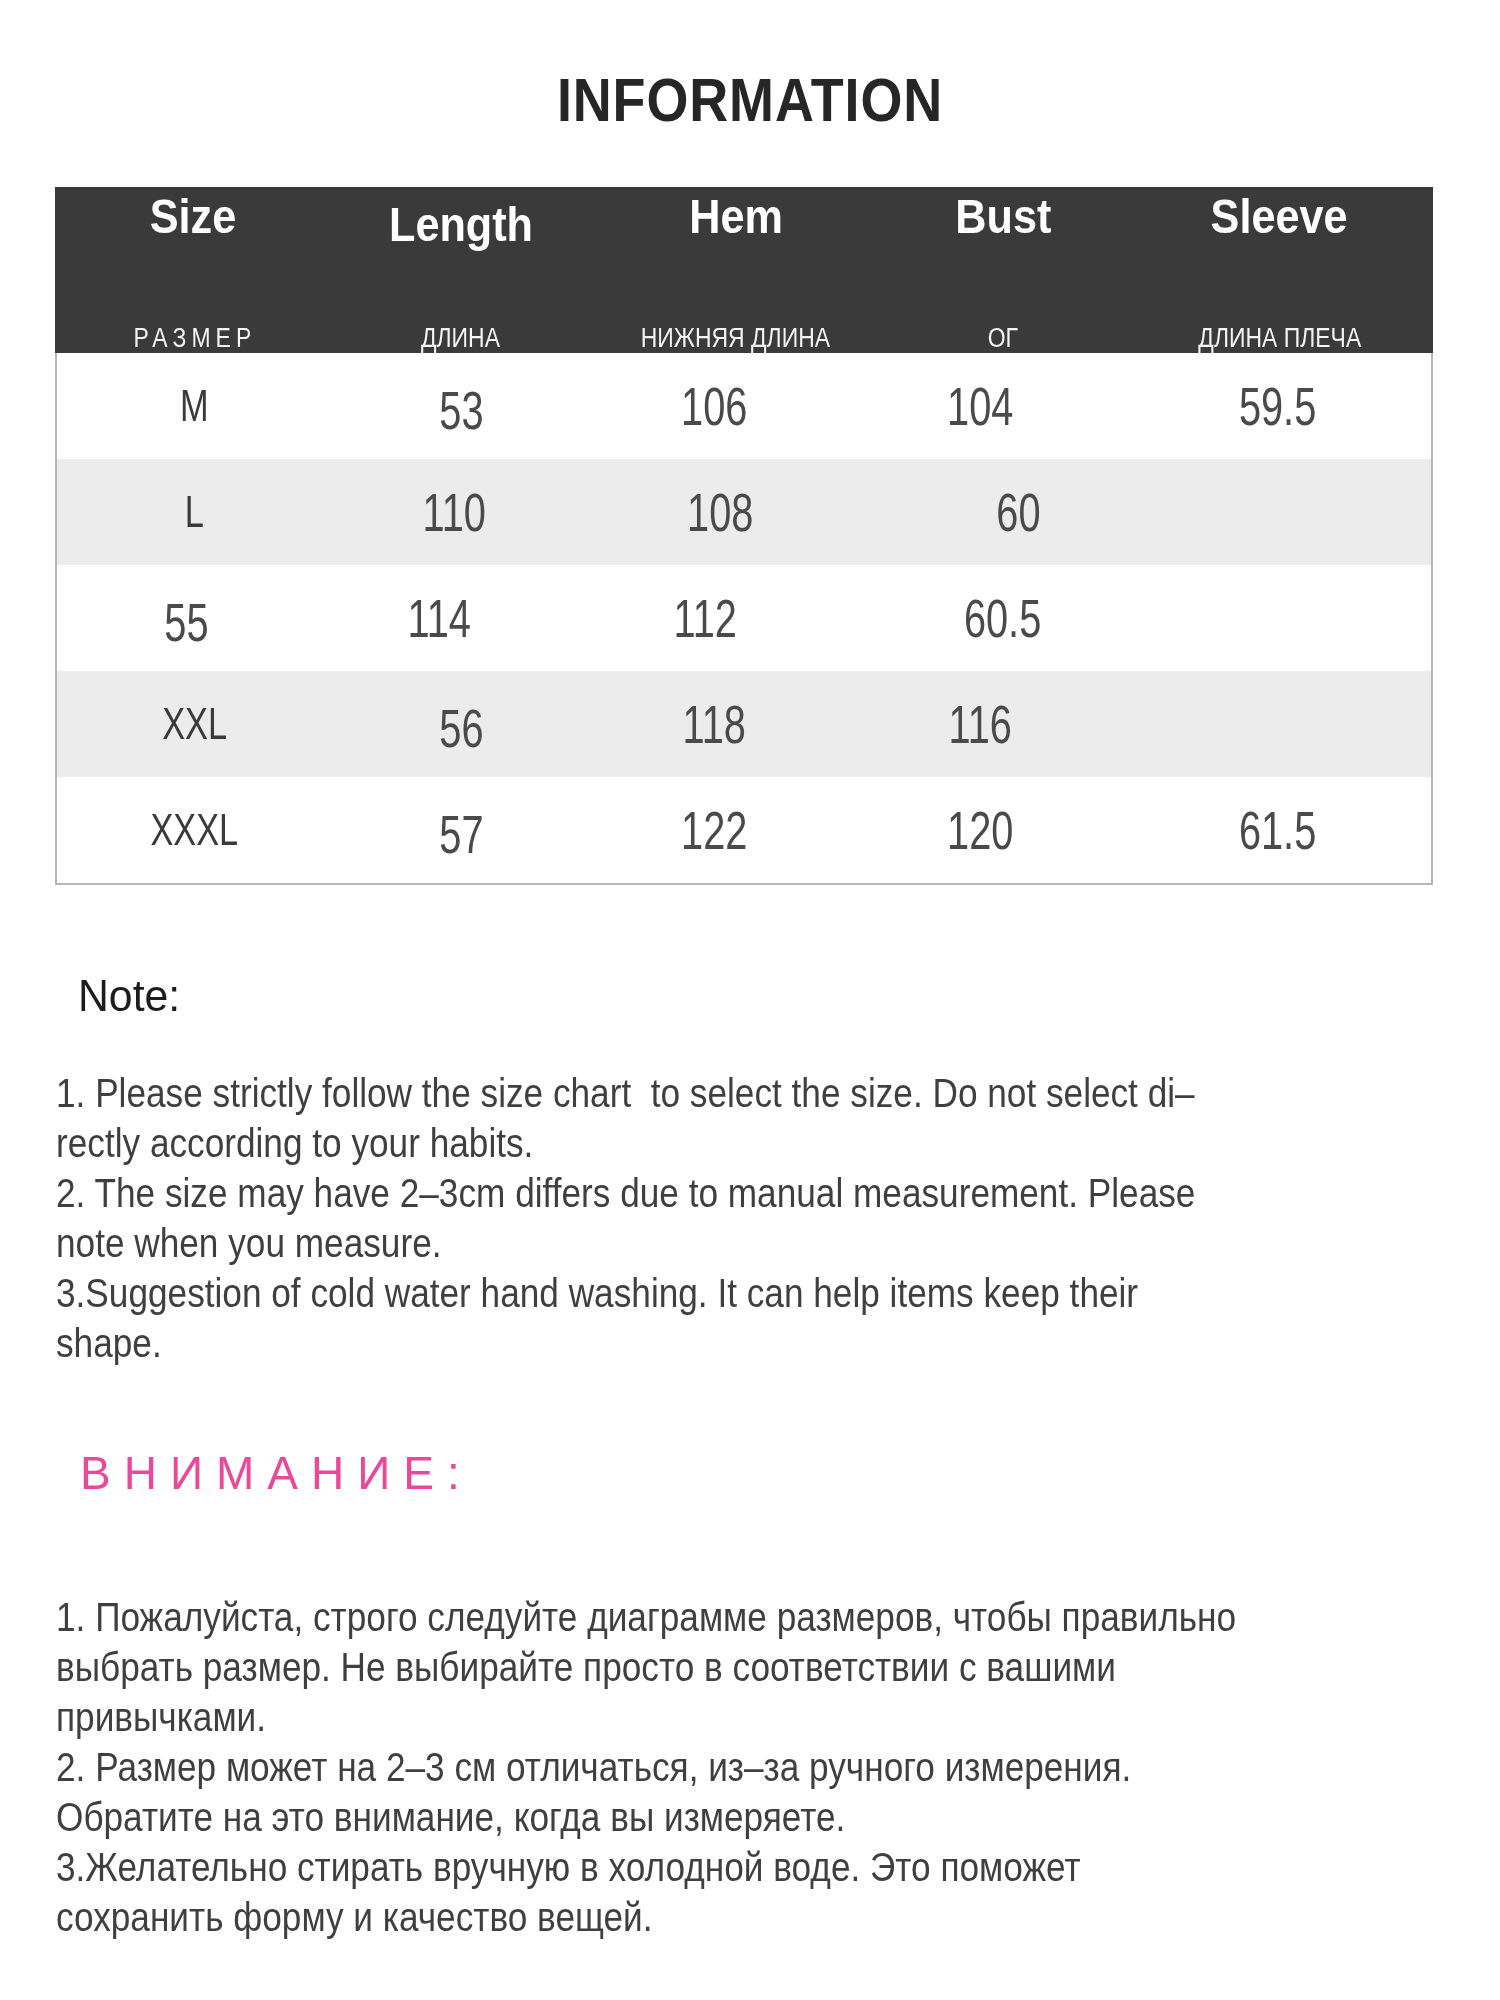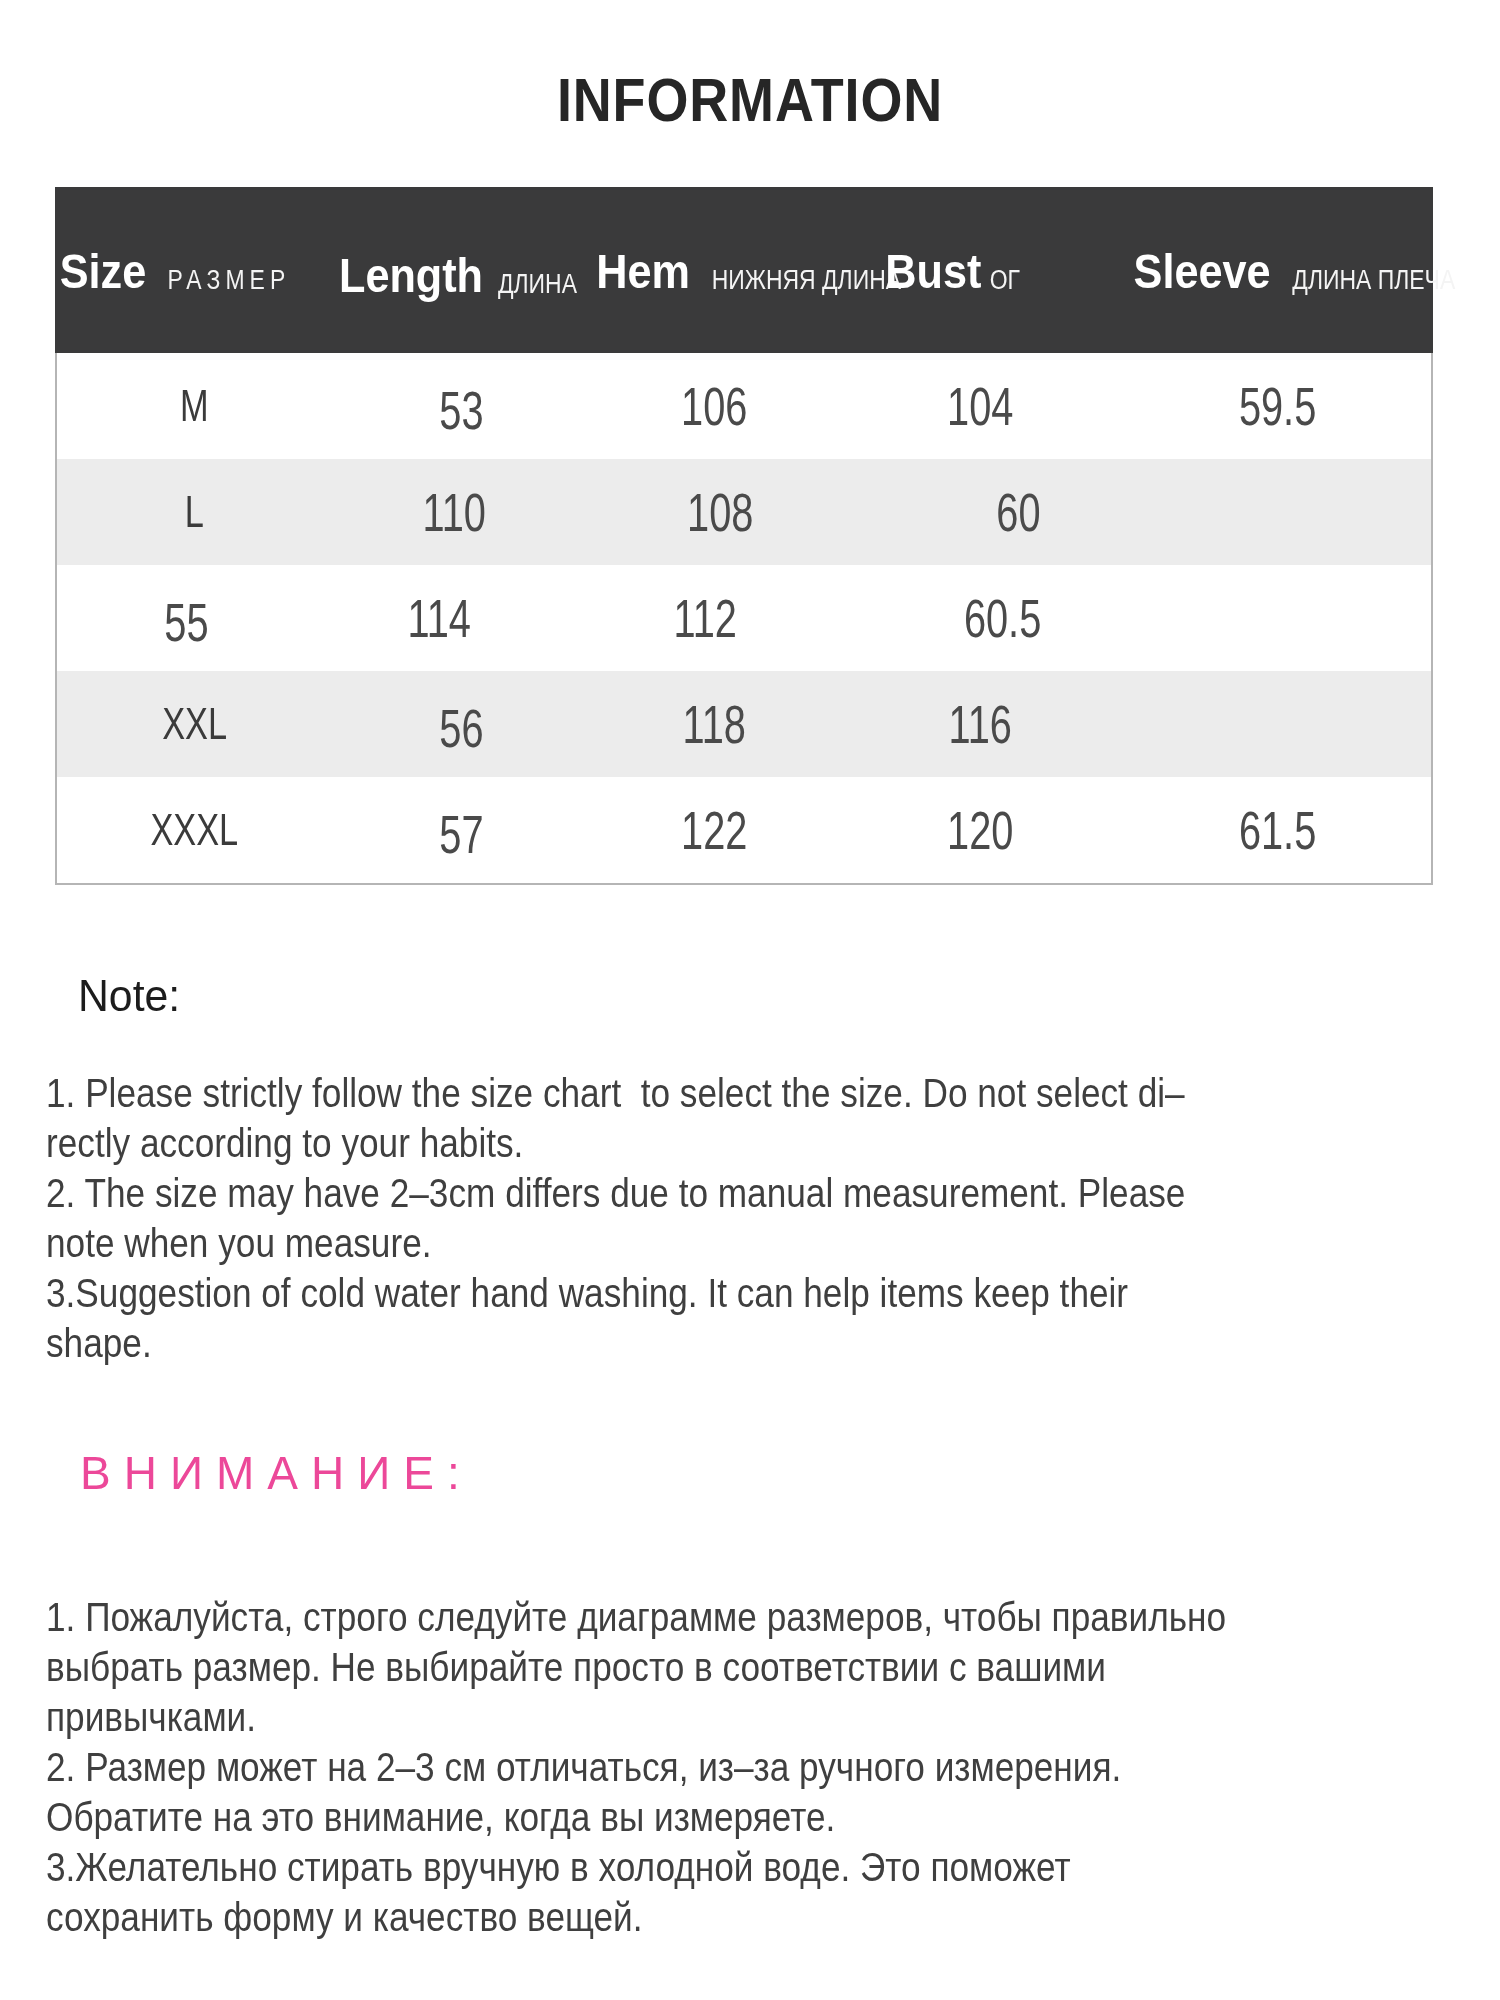--- a/index.html
+++ b/index.html
@@ -15,21 +15,21 @@
     position:absolute;top:64px;left:0;width:100%;
     text-align:center;font-size:62px;font-weight:700;color:#262626;
     letter-spacing:1px;margin:0;
     transform:scaleX(.87);transform-origin:center;
     white-space:nowrap;
   }
 
   
   .size-table{position:absolute;left:55px;top:187px;width:1378px;}
   .thead{display:flex;background:#3a3a3b;height:166px;width:100%;}
-  .th{display:flex;flex-direction:row;justify-content:flex-start;align-items:center;padding-top:4px;}
+  .th{display:flex;flex-direction:column;justify-content:space-between;align-items:center;padding-top:4px;}
   .th-en{
     display:inline-block;color:#ffffff;font-size:48px;font-weight:700;
     transform:scaleX(.9);transform-origin:center;white-space:pre;line-height:52px;
   }
   .th-ru{
     display:inline-block;color:#f4f4f4;font-size:27px;font-weight:400;
     transform:scaleX(.85);transform-origin:center;white-space:pre;
     margin-top:16px;line-height:30px;
   }
   .th-ru.wide{letter-spacing:6px;padding-left:6px;}
@@ -57,21 +57,21 @@
     font-size:45px;color:#1c1c1c;
     transform:scaleX(.95);transform-origin:left center;white-space:pre;
   }
   .attn-heading{
     position:absolute;left:80px;top:1446px;
     font-size:46px;color:#ec4899;letter-spacing:13px;
     white-space:pre;
   }
 
   
-  .para{position:absolute;left:46px;}
+  .para{position:absolute;left:56px;}
   .para.en{top:1068px;}
   .para.ru{top:1552px;margin-top:40px;}
   .line{
     font-size:40px;line-height:50px;color:#3f3f3f;
     transform:scaleX(.88);transform-origin:left center;
     white-space:pre;
   }
 </style>
 </head>
 <body>

